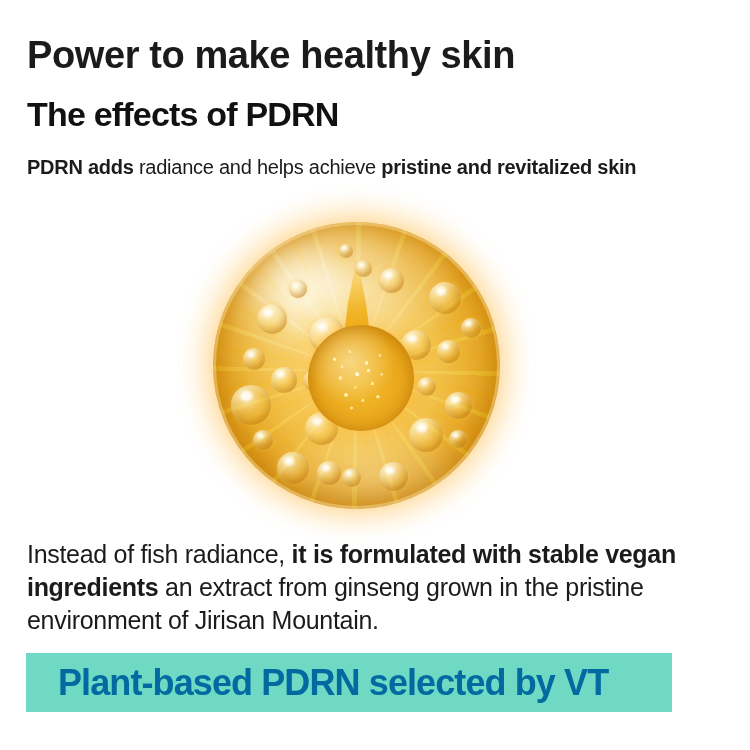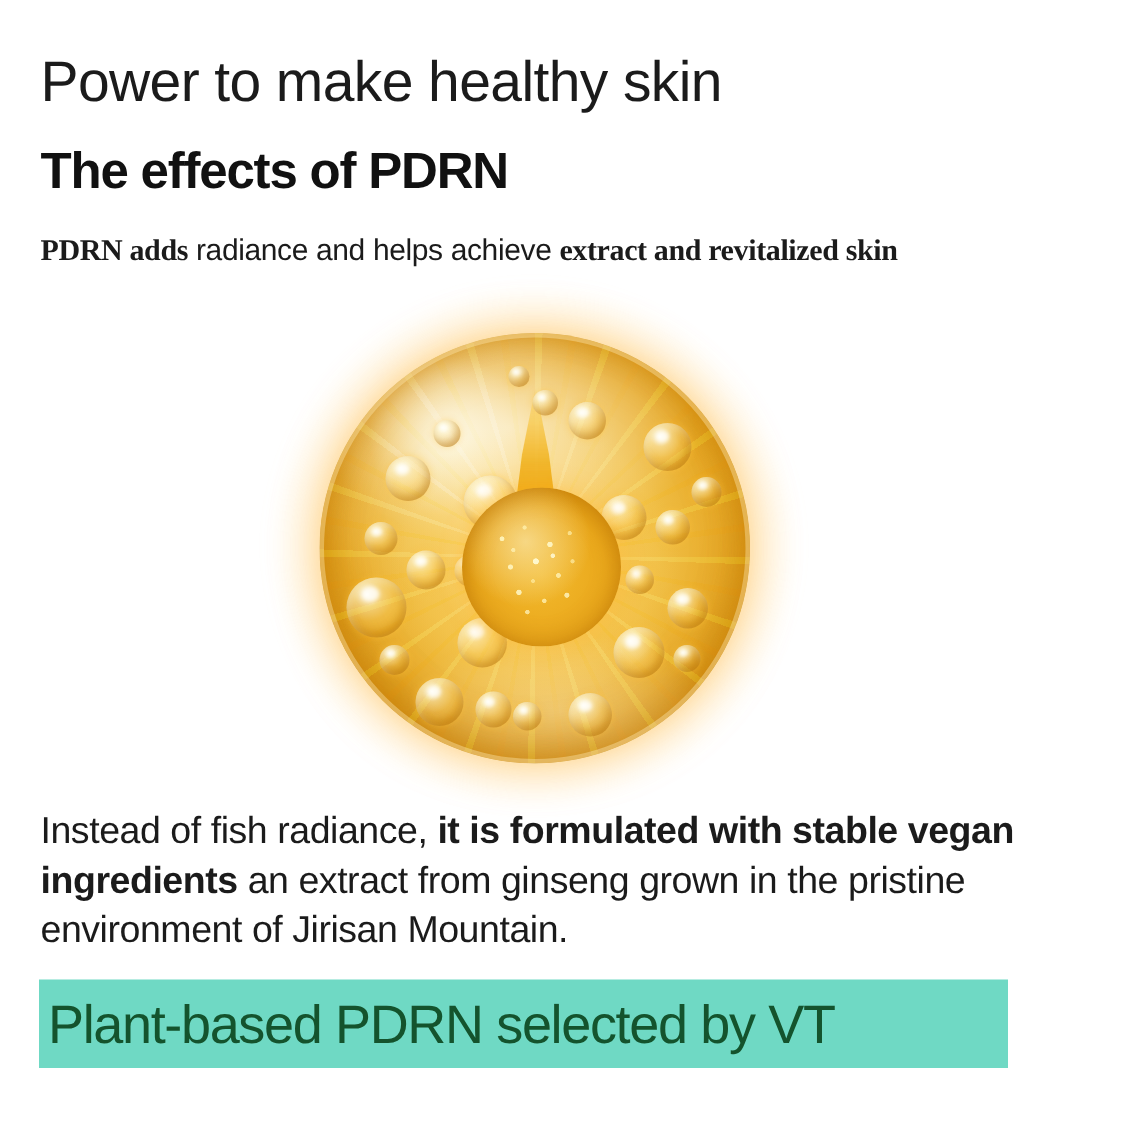--- a/index.html
+++ b/index.html
@@ -14,21 +14,21 @@
     width:750px; height:750px;
     background:#ffffff;
     overflow:hidden;
   }
 
   
   .headline-1 {
     position:absolute;
     left:27px; top:33px;
     font-size:38px;
-    font-weight:400;
+    font-weight:700;
     letter-spacing:-0.4px;
     color:#1b1b1b;
     line-height:44px;
     white-space:nowrap;
   }
   .headline-2 {
     position:absolute;
     left:27px; top:92px;
     font-size:34px;
     font-weight:700;
@@ -40,21 +40,21 @@
   .subhead {
     position:absolute;
     left:27px; top:154px;
     font-size:20px;
     font-weight:400;
     letter-spacing:-0.25px;
     color:#1b1b1b;
     line-height:26px;
     white-space:nowrap;
   }
-  .subhead b { font-weight:700;font-family:Liberation Serif, serif; }
+  .subhead b { font-weight:700; }
 
   
   .hero {
     position:absolute;
     left:186px; top:196px;
     width:340px; height:336px;
   }
   .glow {
     position:absolute;
     left:0; top:0; width:340px; height:336px;
@@ -213,39 +213,39 @@
   
   .banner {
     position:absolute;
     left:26px; top:653px;
     width:646px; height:59px;
     background:#6FD9C4;
     display:flex;
     align-items:center;
   }
   .banner-label {
-    padding-left:6px;
+    padding-left:32px;
     font-size:36px;
-    font-weight:400;
+    font-weight:700;
     letter-spacing:-0.9px;
-    color:#14532d;
+    color:#0369a1;
     white-space:nowrap;
   }
 </style>
 </head>
 <body>
 
 <div id="page">
 
   <div class="headline-1">Power to make healthy skin</div>
 
   <div class="headline-2">The effects of PDRN</div>
 
   <div class="subhead">
-    <b>PDRN adds</b><span> radiance and helps achieve </span><b>extract and revitalized skin</b>
+    <b>PDRN adds</b><span> radiance and helps achieve </span><b>pristine and revitalized skin</b>
   </div>
 
   <div class="hero">
     <div class="glow"></div>
     <div class="sphere">
       <div class="rays"></div>
       <div class="sheen"></div>
       <div class="droplet-tail"></div>
       <div id="bubble-layer">
           <div class="bub" style="left: 44px; top: 82px; width: 30px; height: 30px;"></div>

